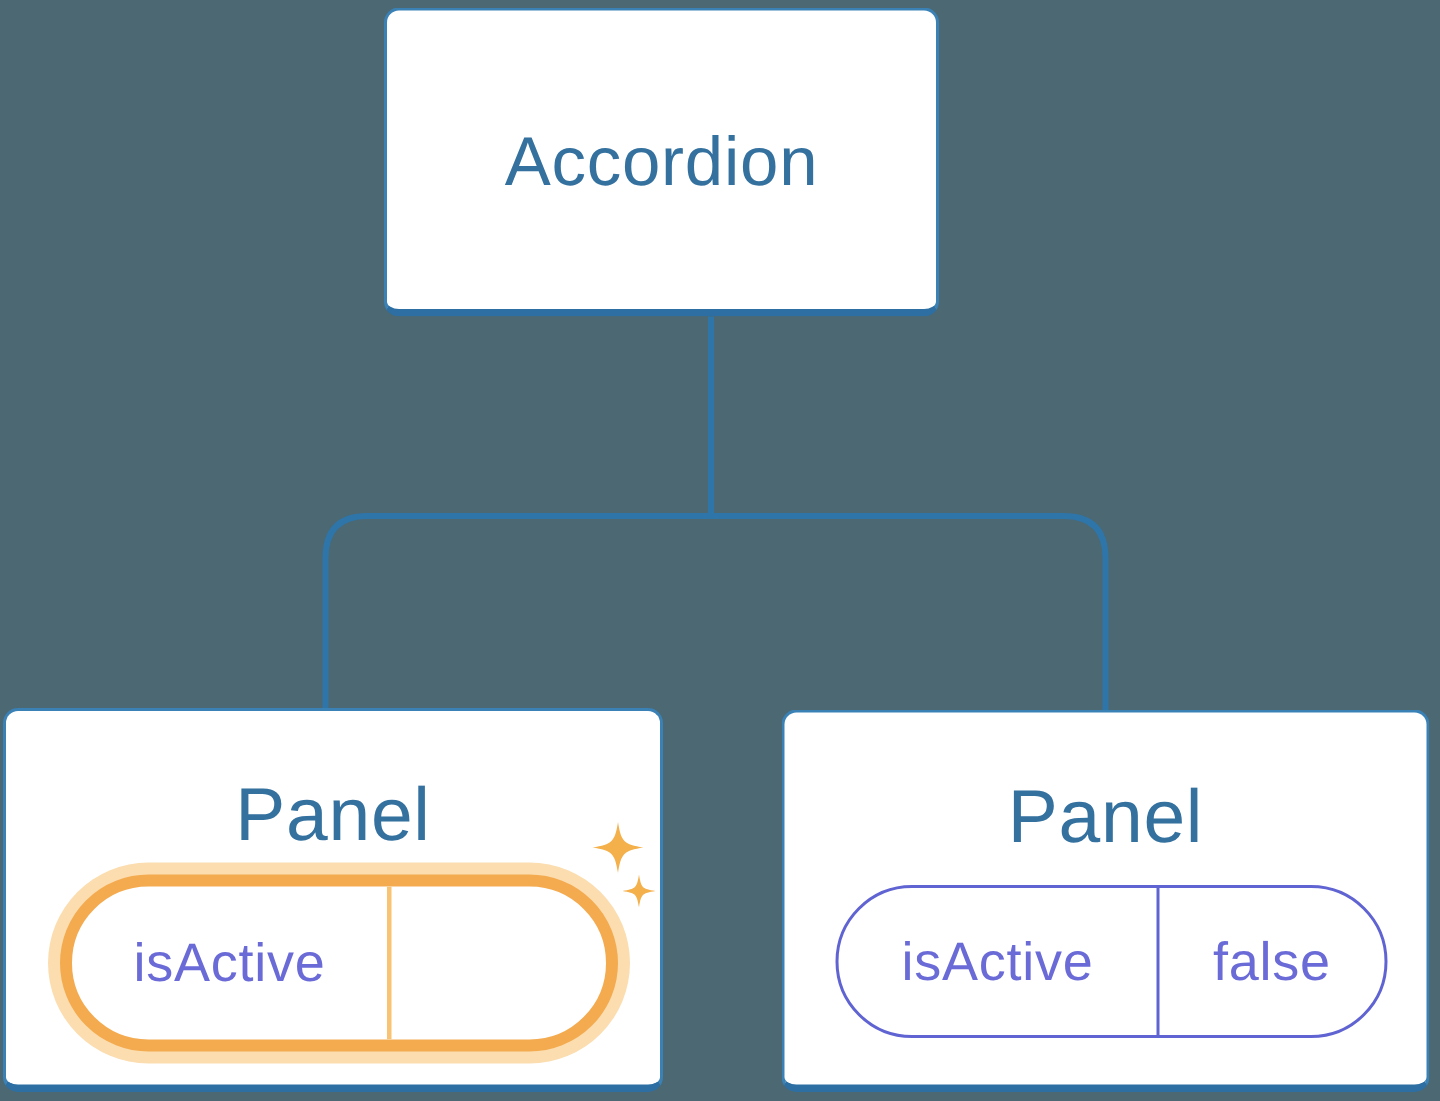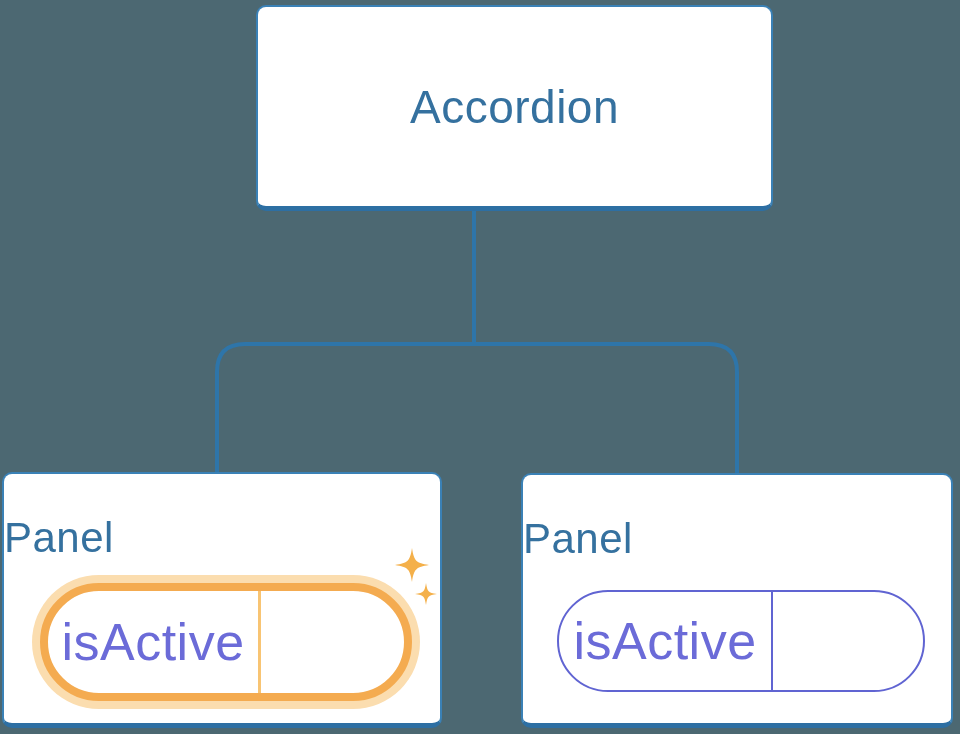--- a/index.html
+++ b/index.html
@@ -42,39 +42,40 @@
   }
   .card {
     position: absolute;
     background: #ffffff;
     border: 2px solid var(--card-border, #3a81b6);
     border-bottom: 5px solid var(--card-border-bottom, #2d6fa3);
     border-radius: 10px;
   }
   .card.root-card {
     left: 256px; top: 5px;
-    width: 517px; height: 206px;
+    width: 370px; height: 206px;
     display: flex;
     align-items: center;
     justify-content: center;
   }
   .root-label {
     color: var(--heading-text, #35719f);
     font-size: 46px;
     font-weight: 500;
     letter-spacing: 0.5px;
   }
   .card.panel-card-left  { left: 2px;   top: 472px; width: 440px; height: 256px; }
   .card.panel-card-right { left: 521px; top: 473px; width: 432px; height: 255px; }
   .panel-title {
     position: absolute;
     left: 0; top: 40px;
     width: 100%;
+    text-align: center;
     color: var(--heading-text, #35719f);
-    font-size: 42px;
+    font-size: 50px;
     font-weight: 500;
     letter-spacing: 0.5px;
   }
   .pill {
     position: absolute;
     background: #ffffff;
     border-radius: 999px;
     display: flex;
     align-items: stretch;
     overflow: hidden;
@@ -87,21 +88,21 @@
   }
   .pill.inactive-pill {
     left: 34px; top: 115px;
     width: 368px; height: 102px;
     border: 2px solid var(--inactive-border, #6064d2);
   }
   .pill-cell {
     display: flex;
     align-items: center;
     justify-content: center;
-    font-size: 52px;
+    font-size: 36px;
     color: var(--state-text, #6b6bd8);
     letter-spacing: 0.5px;
   }
   .active-pill .pill-cell.key-cell   { width: 210px; }
   .active-pill .pill-cell.value-cell { flex: 1; font-weight: 700; color: var(--state-value-active, #5357cf); }
   .active-pill .pill-divider {
     width: 3px;
     background: var(--active-divider, #f8c473);
   }
   .inactive-pill .pill-cell.key-cell   { width: 212px; }
@@ -145,16 +146,17 @@
       <div class="pill-divider"></div>
     </div>
   </div>
 
   <div class="card panel-card-right">
     <div class="panel-title">Panel</div>
 
     <div class="pill inactive-pill">
       <div class="pill-cell key-cell">isActive</div>
       <div class="pill-divider"></div>
+      <div class="pill-cell value-cell">false</div>
     </div>
   </div>
 
 </div>
 
 </body></html>

